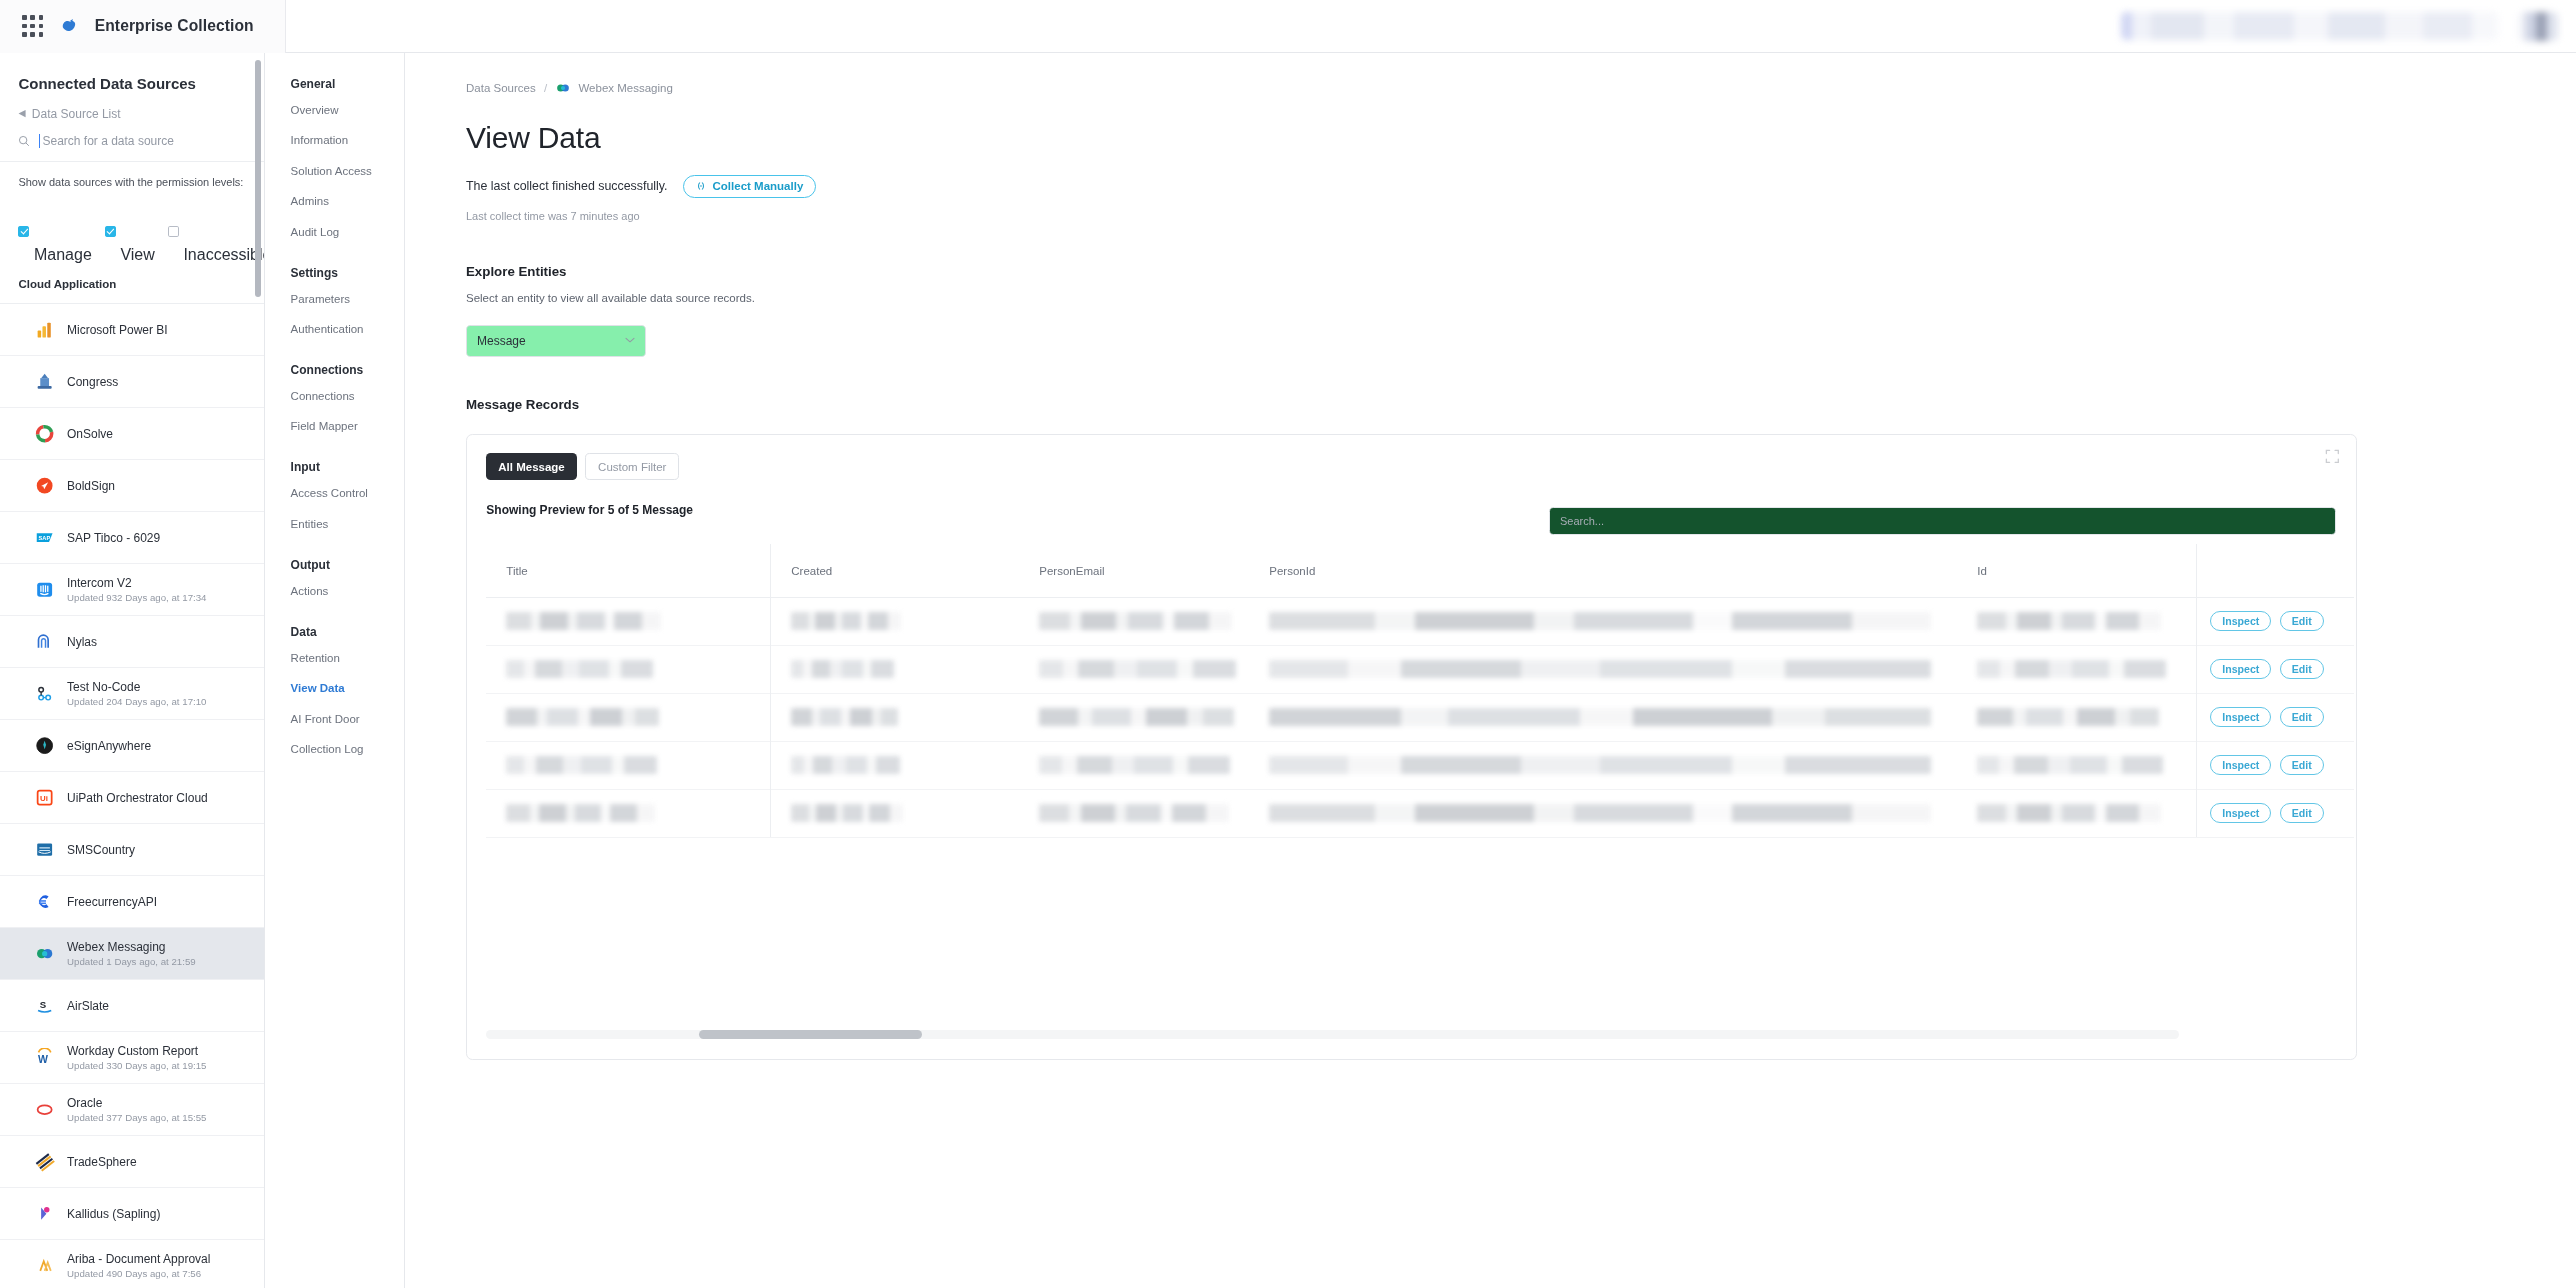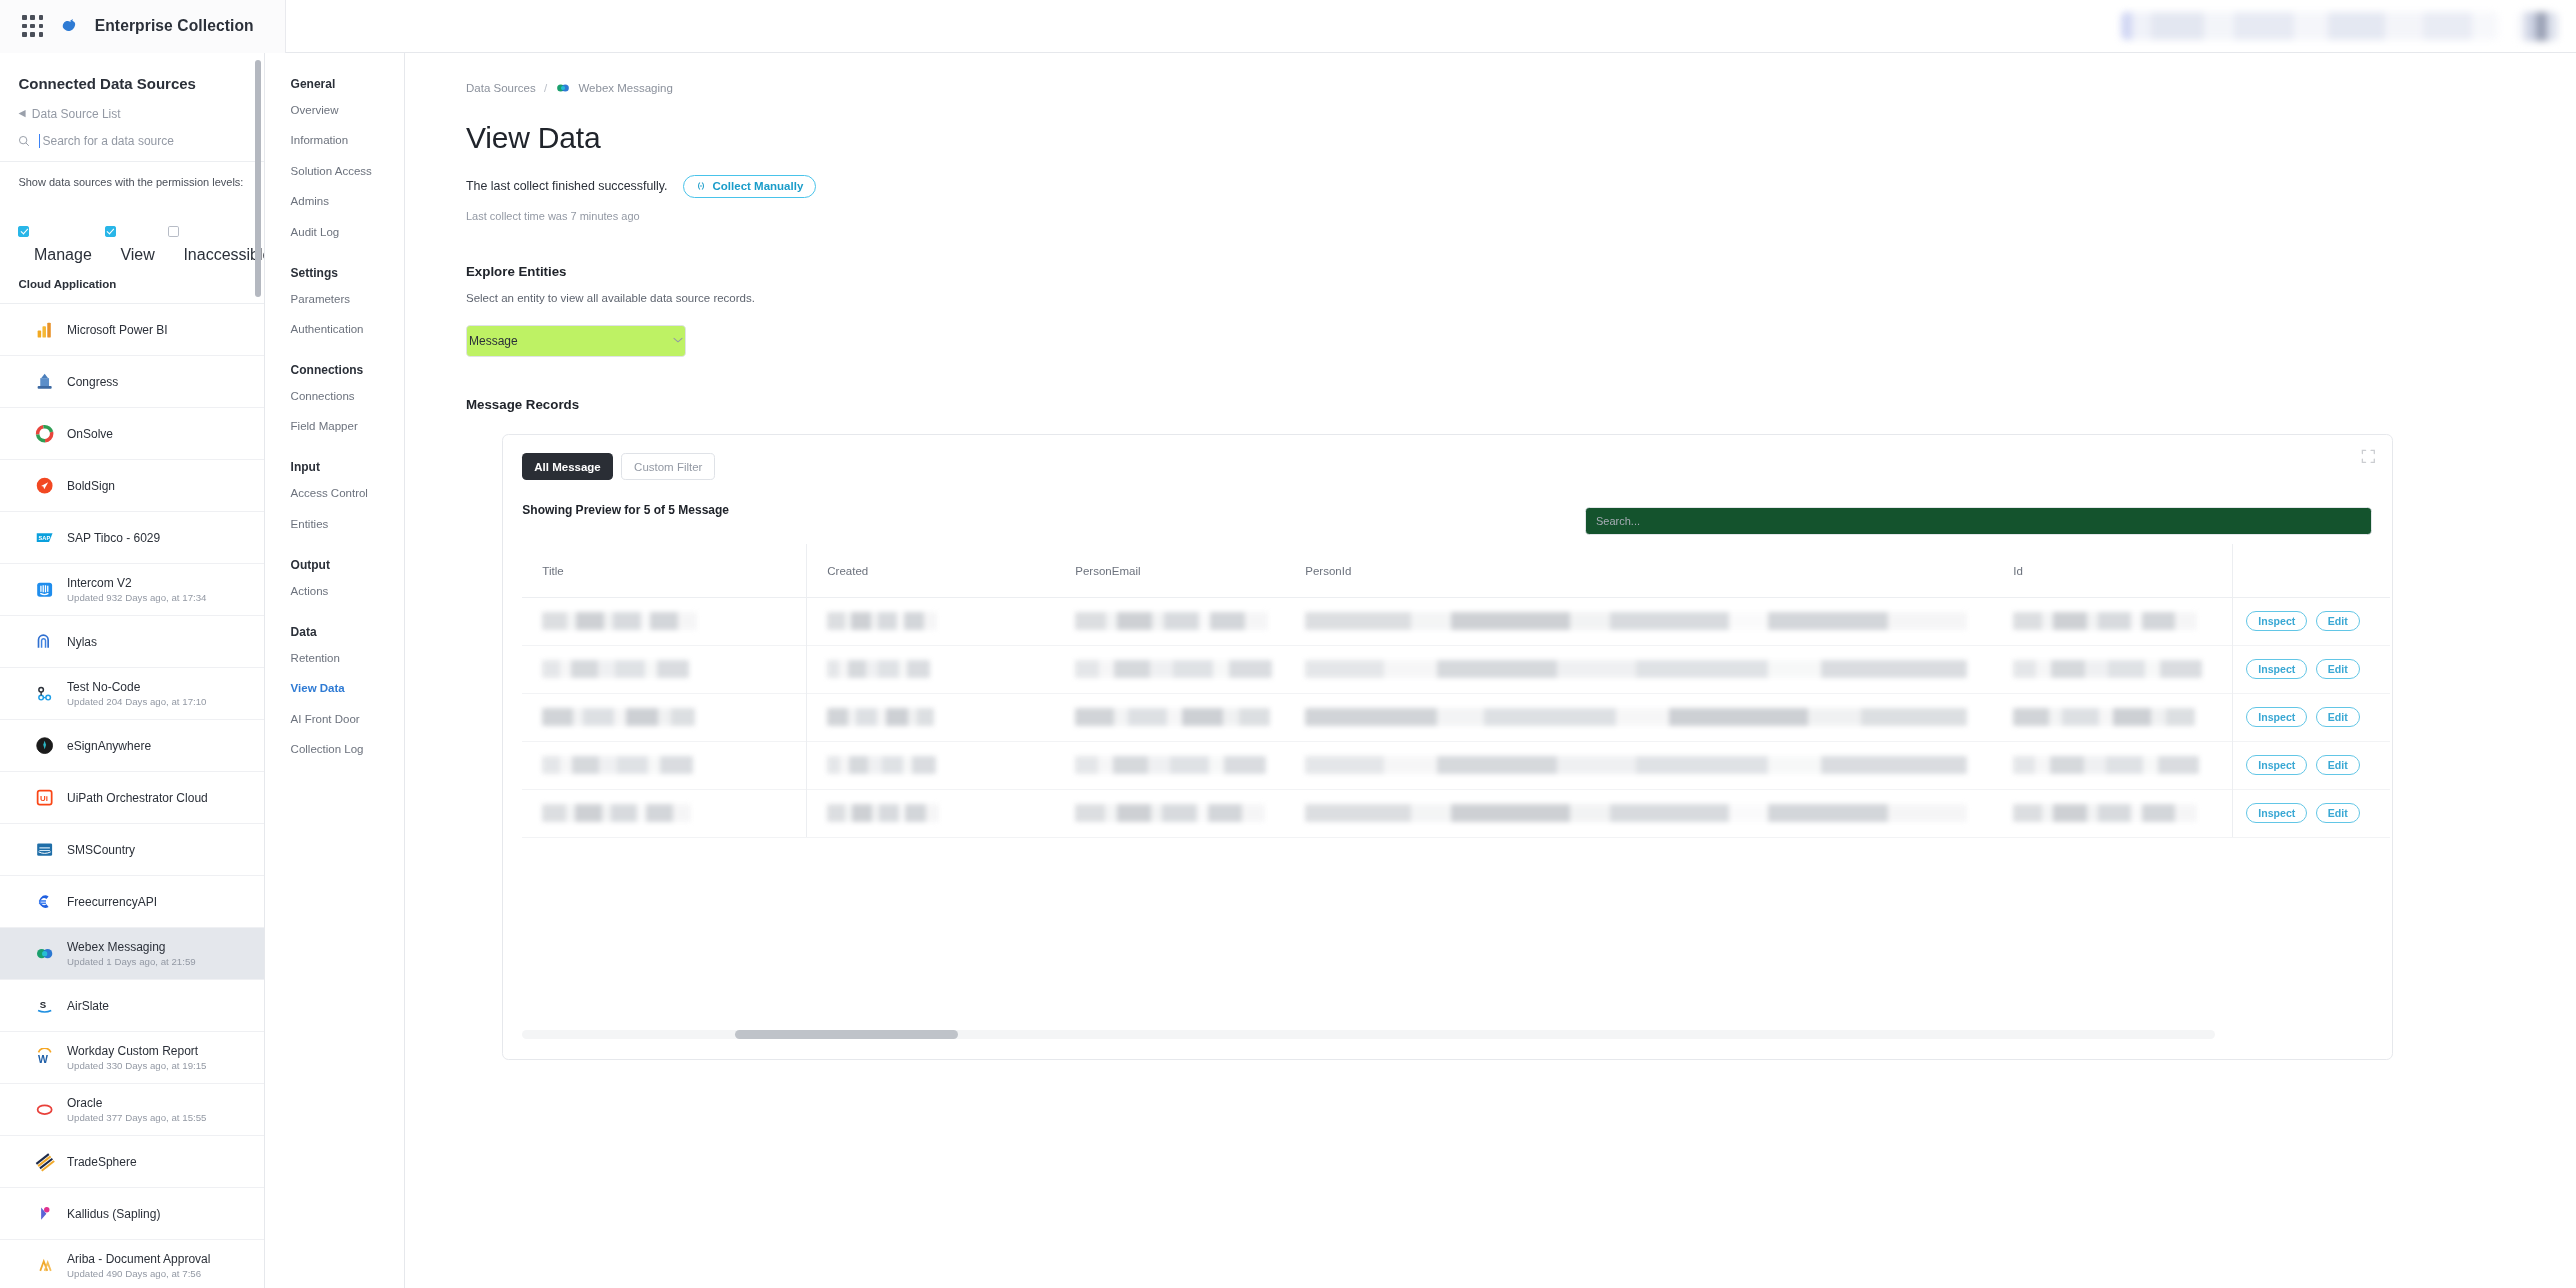--- a/index.html
+++ b/index.html
@@ -104,31 +104,31 @@
   .collect-msg { font-size: 12.4px; color: #2b3039; }
   .collect-btn {
     display: inline-flex; align-items: center; gap: 6.4px; height: 23px; padding: 0 12px;
     border: 0.9px solid #49c3ea; border-radius: 13px; background: #fff;
     color: #1a9cc9; font-size: 11.5px; font-weight: 700; cursor: pointer; white-space: nowrap;
   }
   .collect-sub { font-size: 11px; color: #9399a4; margin-top: 12px; }
   .sec-title { font-size: 13.3px; font-weight: 700; color: #20242b; margin-top: 42px; }
   .sec-desc { font-size: 11.5px; color: #5e646f; margin-top: 13px; }
   .entity-select {
-    margin-top: 21px; width: 220px; height: 32px; border: 0.9px solid #dfe2e7; border-radius: 4.6px;
-    background: #bef264; display: flex; align-items: center; justify-content: space-between;
-    padding: 0 2px; cursor: pointer;
+    margin-top: 21px; width: 180px; height: 32px; border: 0.9px solid #dfe2e7; border-radius: 4.6px;
+    background: #86efac; display: flex; align-items: center; justify-content: space-between;
+    padding: 0 10px; cursor: pointer;
   }
   .entity-select .val { font-size: 12px; color: #2b3039; }
   .records-title { font-size: 13.3px; font-weight: 700; color: #20242b; margin-top: 40px; }
 
   
   .card {
     margin-top: 22px; width: 1891px; height: 626px;
-    border: 0.9px solid #e6e8ec; border-radius: 6.4px; background: #fff; position: relative; margin-left: 36px;
+    border: 0.9px solid #e6e8ec; border-radius: 6.4px; background: #fff; position: relative;
   }
   .expand-ico { position: absolute; top: 14.7px; right: 16.6px; width: 14.7px; height: 14.7px; cursor: pointer; opacity: .35; }
   .tabs { display: flex; gap: 8.3px; padding: 18.4px 0 0 19.3px; }
   .tab {
     height: 27px; padding: 0 12px; border-radius: 4.6px; display: flex; align-items: center;
     font-size: 11.5px; cursor: pointer;
   }
   .tab.on { background: #2a2e35; color: #fff; font-weight: 700; }
   .tab.off { background: #fff; color: #9399a4; border: 0.9px solid #dfe2e7; }
   .card-sub { font-size: 12px; font-weight: 700; color: #20242b; padding: 23px 0 0 19.3px; }

